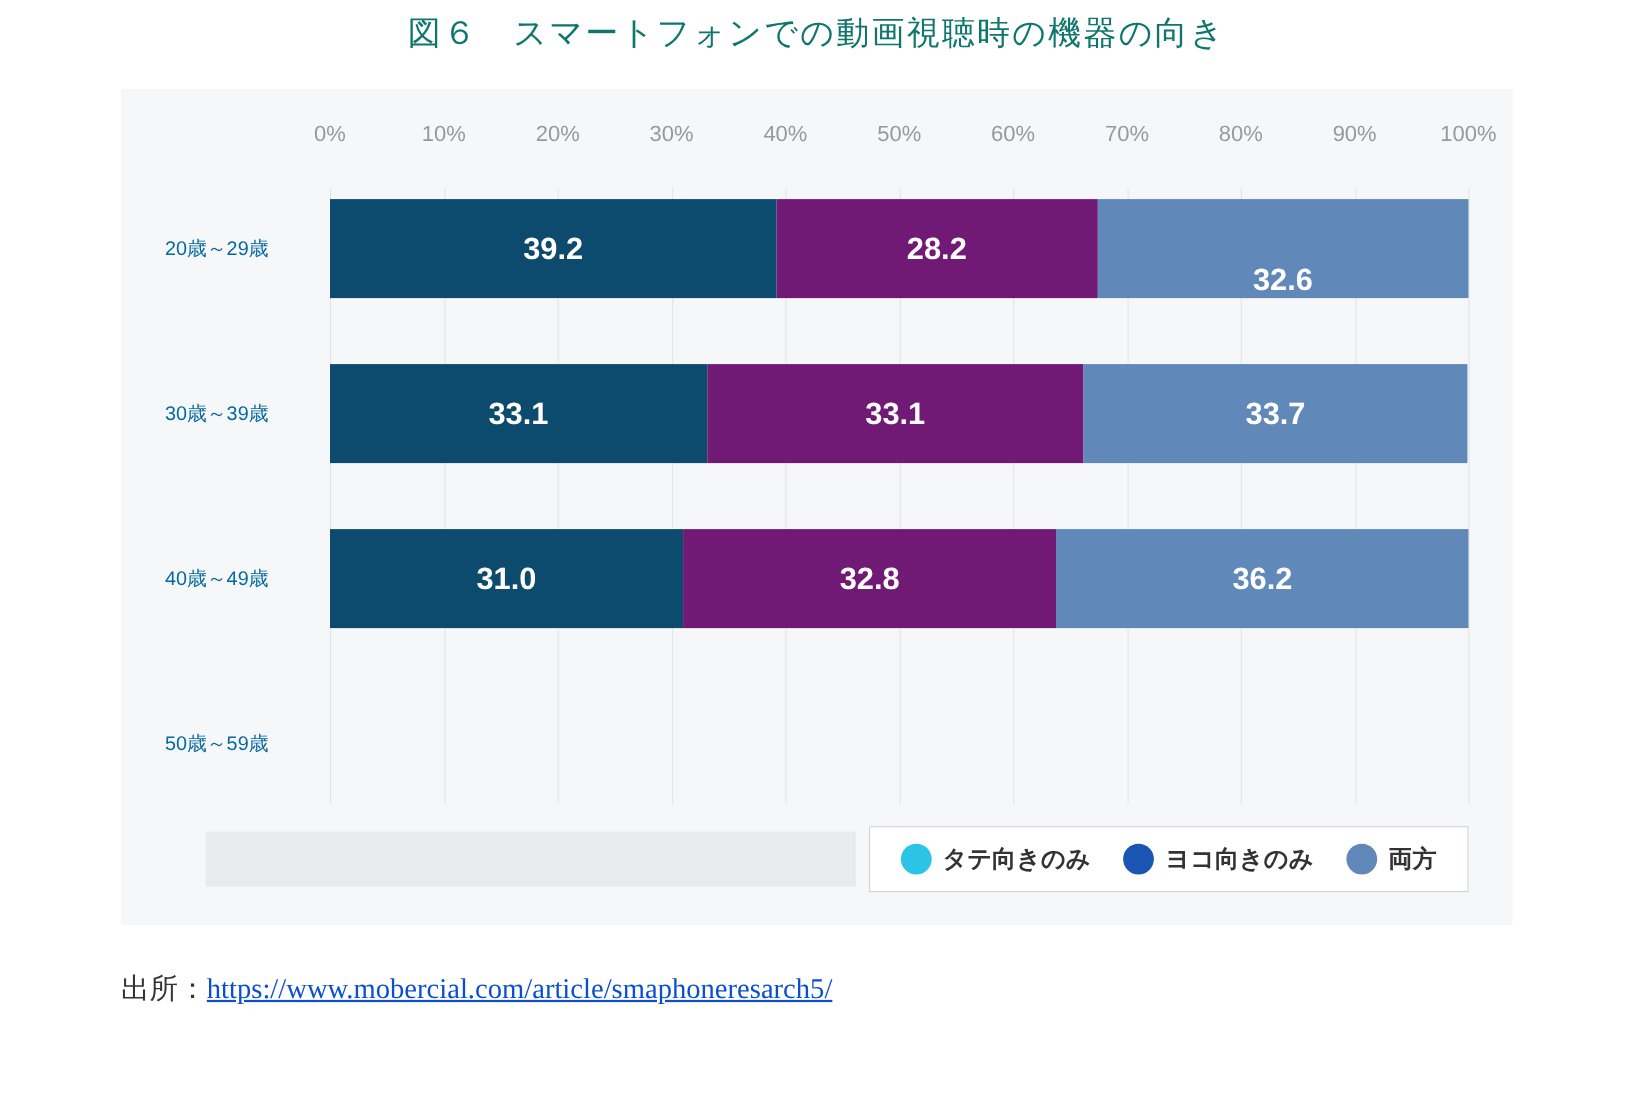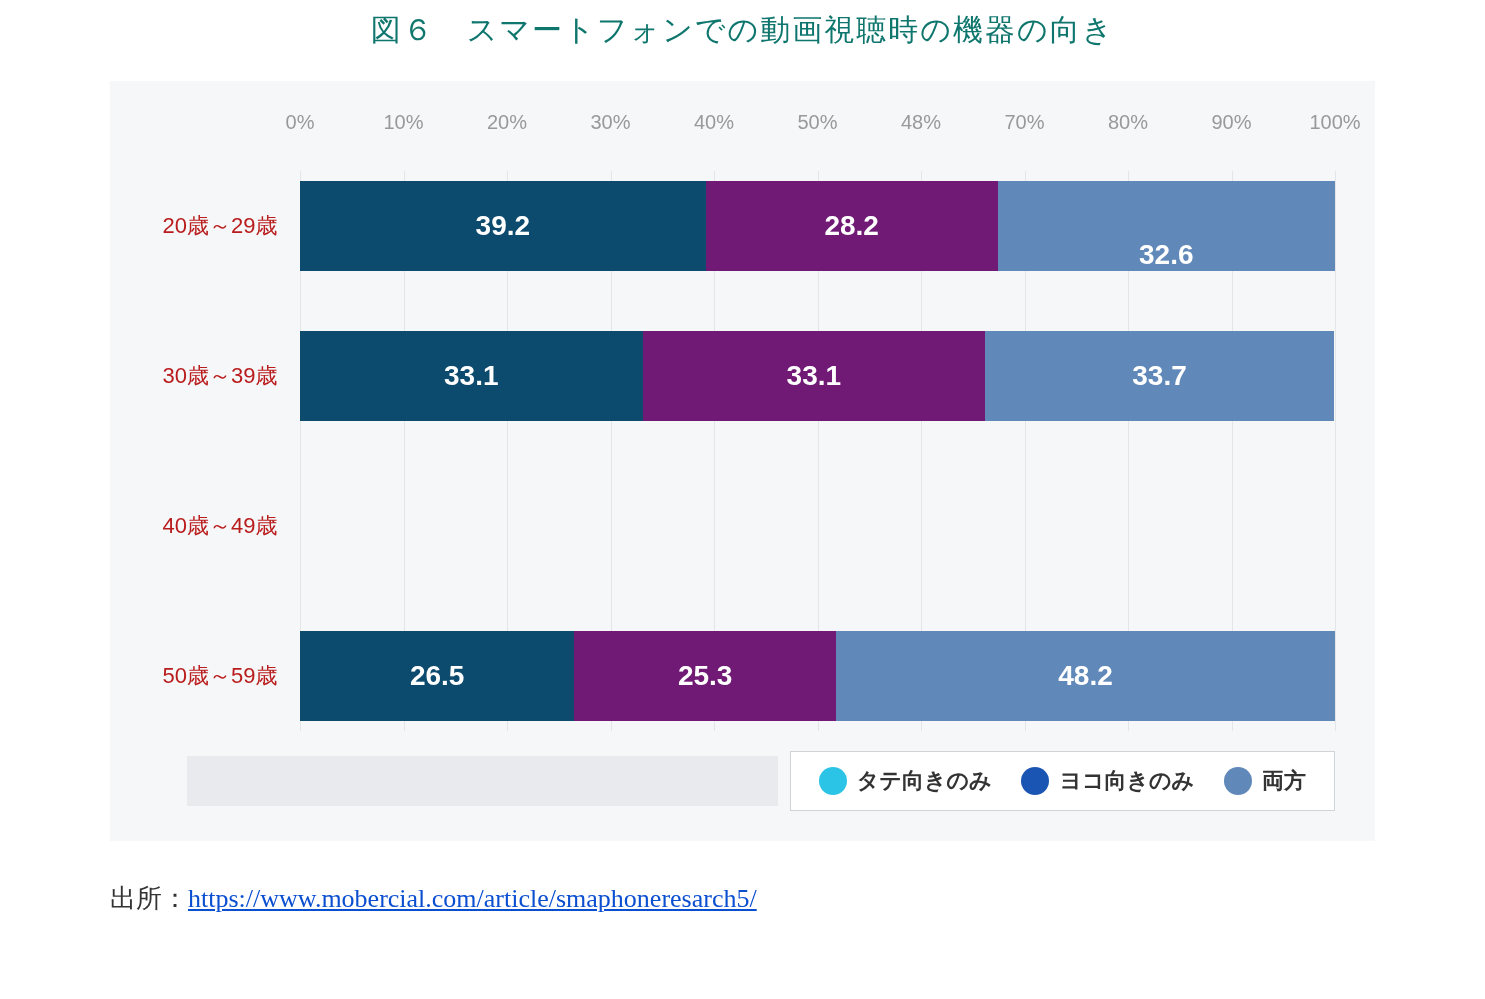--- a/index.html
+++ b/index.html
@@ -32,24 +32,24 @@
   }
   .axis-row {
     display: flex;
     align-items: center;
     height: 30px;
     margin-bottom: 40px;
   }
   .y-label-col {
     width: 150px;
     flex-shrink: 0;
-    text-align: center;
+    text-align: left;
     padding-right: 10px;
-    font-size: 22px;
-    color: #b91c1c;
+    font-size: 18px;
+    color: #0369a1;
   }
   .plot-area {
     flex: 1;
     position: relative;
   }
   .tick-labels {
     position: relative;
     height: 30px;
     width: 100%;
   }
@@ -164,21 +164,21 @@
     <div class="axis-row">
       <div class="y-label-col"></div>
       <div class="plot-area">
         <div class="tick-labels">
           <span class="tick-label" style="left:0%">0%</span>
           <span class="tick-label" style="left:10%">10%</span>
           <span class="tick-label" style="left:20%">20%</span>
           <span class="tick-label" style="left:30%">30%</span>
           <span class="tick-label" style="left:40%">40%</span>
           <span class="tick-label" style="left:50%">50%</span>
-          <span class="tick-label" style="left:60%">48%</span>
+          <span class="tick-label" style="left:60%">60%</span>
           <span class="tick-label" style="left:70%">70%</span>
           <span class="tick-label" style="left:80%">80%</span>
           <span class="tick-label" style="left:90%">90%</span>
           <span class="tick-label" style="left:100%">100%</span>
         </div>
       </div>
     </div>
 
     <div class="bars-area">
       <div class="grid-lines">
@@ -220,35 +220,35 @@
               <span>33.1</span>
             </div>
           <div class="seg seg-2" style="width: 33.7%; align-items: center;">
               <span>33.7</span>
             </div>
         </div>
       </div>
 
       <div class="bar-row">
         <div class="y-label-col">40歳～49歳</div>
+        <div class="bar-track">
+          <div class="seg seg-0" style="width: 31%;">
+              <span>31.0</span>
+            </div>
+          <div class="seg seg-1" style="width: 32.8%;">
+              <span>32.8</span>
+            </div>
+          <div class="seg seg-2" style="width: 36.2%;">
+              <span>36.2</span>
+            </div>
+        </div>
       </div>
 
       <div class="bar-row">
         <div class="y-label-col">50歳～59歳</div>
-        <div class="bar-track">
-          <div class="seg seg-0" style="width: 26.5%;">
-              <span>26.5</span>
-            </div>
-          <div class="seg seg-1" style="width: 25.3%;">
-              <span>25.3</span>
-            </div>
-          <div class="seg seg-2" style="width: 48.2%;">
-              <span>48.2</span>
-            </div>
-        </div>
       </div>
     </div>
 
     <div class="legend-bar">
       <div class="legend-left"></div>
       <div class="legend-box">
         <div class="legend-item">
           <span class="legend-swatch sw-0"></span>
           <span>タテ向きのみ</span>
         </div>

